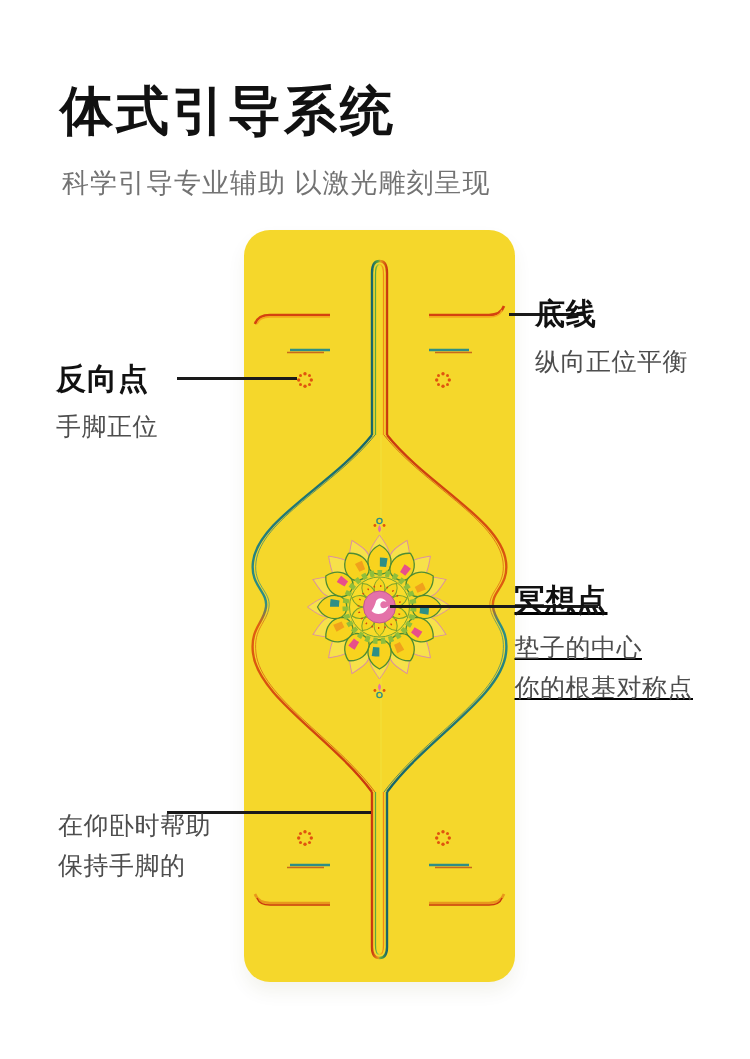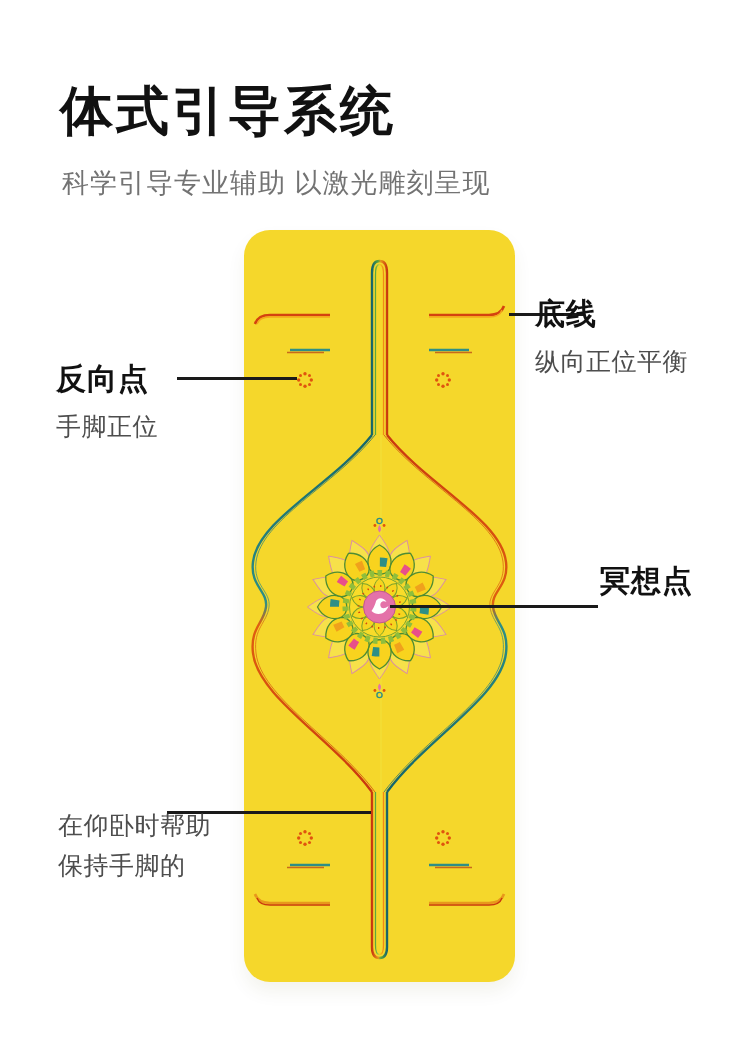--- a/index.html
+++ b/index.html
@@ -28,21 +28,21 @@
   #line-center-line{left:167px;top:811px;width:204px;}
 
   .callout{position:absolute;}
   .callout h3{font-size:30px;font-weight:700;color:var(--text_dark,#111);line-height:1;letter-spacing:1px;}
   .callout .desc{margin-top:12px;font-size:25px;font-weight:400;color:var(--text_gray,#4d4d4d);
                  line-height:40px;letter-spacing:0.5px;}
   .callout .desc span{display:block;}
   .callout.right{}
   #callout-bottom-line{right:62px;top:299px;}
   #callout-reverse-point{left:56px;top:364px;}
-  #callout-meditation-point{right:57px;top:566px;}
+  #callout-meditation-point{right:57px;top:585px;text-decoration:underline;}
   #callout-center-line{left:58px;top:793px;}
 </style>
 </head>
 <body>
 
 <div class="page">
 
   <h1 class="title">体式引导系统</h1>
   <p class="subtitle">科学引导专业辅助 以激光雕刻呈现</p>
 
@@ -234,20 +234,24 @@
 
   <div class="callout" id="callout-reverse-point">
     <h3>反向点</h3>
     <p class="desc">
       <span>手脚正位</span>
     </p>
   </div>
 
   <div class="callout right" id="callout-meditation-point">
     <h3>冥想点</h3>
+    <p class="desc">
+      <span>垫子的中心</span>
+      <span>你的根基对称点</span>
+    </p>
   </div>
 
   <div class="callout" id="callout-center-line">
     <p class="desc">
       <span>在仰卧时帮助</span>
       <span>保持手脚的</span>
     </p>
   </div>
 
 </div>

